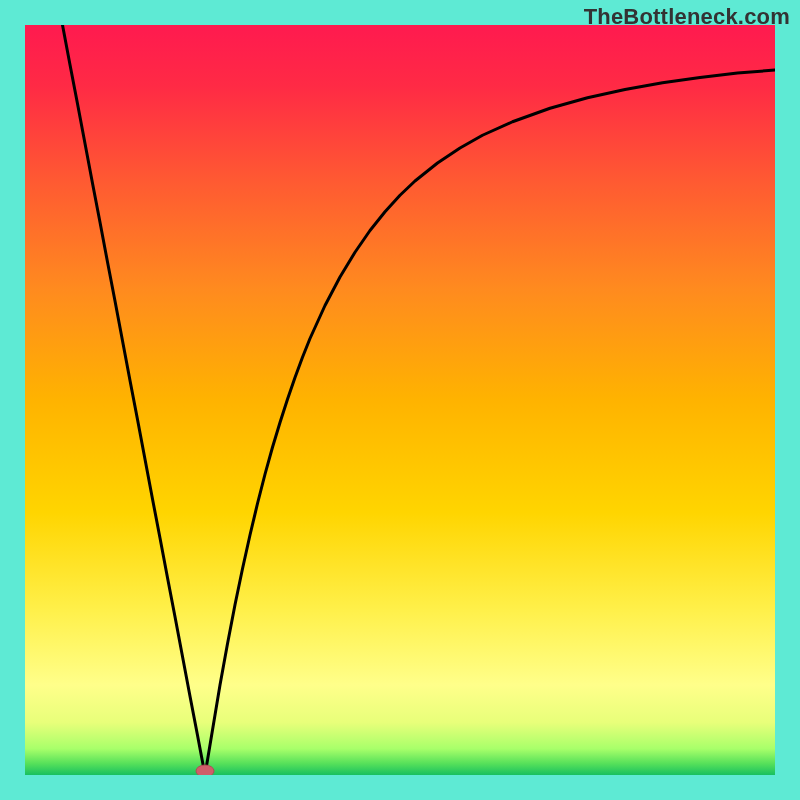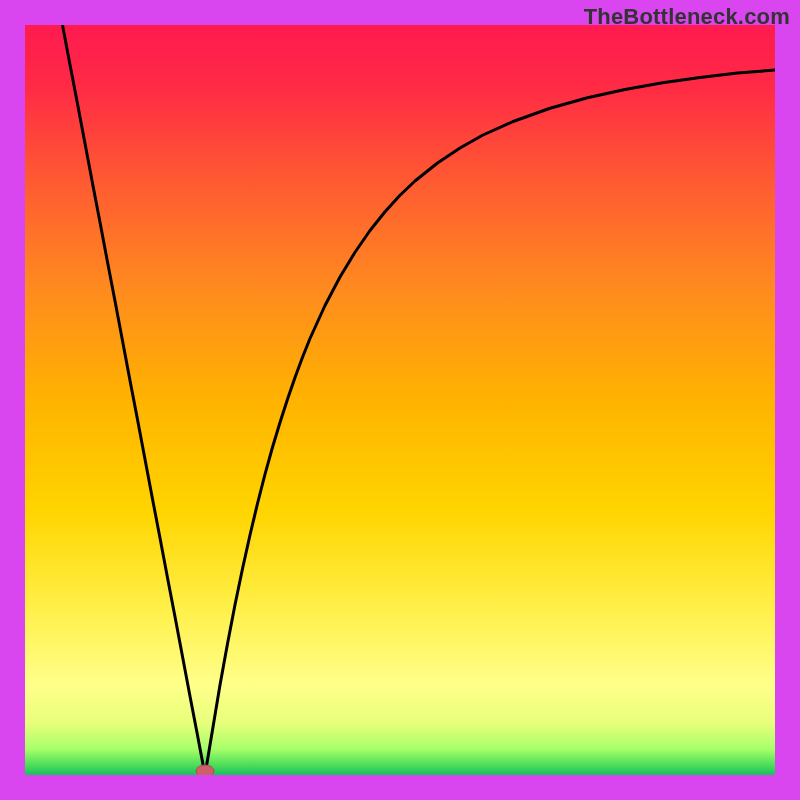--- a/index.html
+++ b/index.html
@@ -8,21 +8,21 @@
     width: 800px;
     height: 800px;
     overflow: hidden;
     background: #000;
     font-family: Arial, Helvetica, sans-serif;
   }
   .frame {
     position: relative;
     width: 800px;
     height: 800px;
-    background: #d946ef;
+    background: #5eead4;
   }
   .plot {
     position: absolute;
     left: 25px;
     top: 25px;
     width: 750px;
     height: 750px;
     overflow: hidden;
   }
   .watermark {

